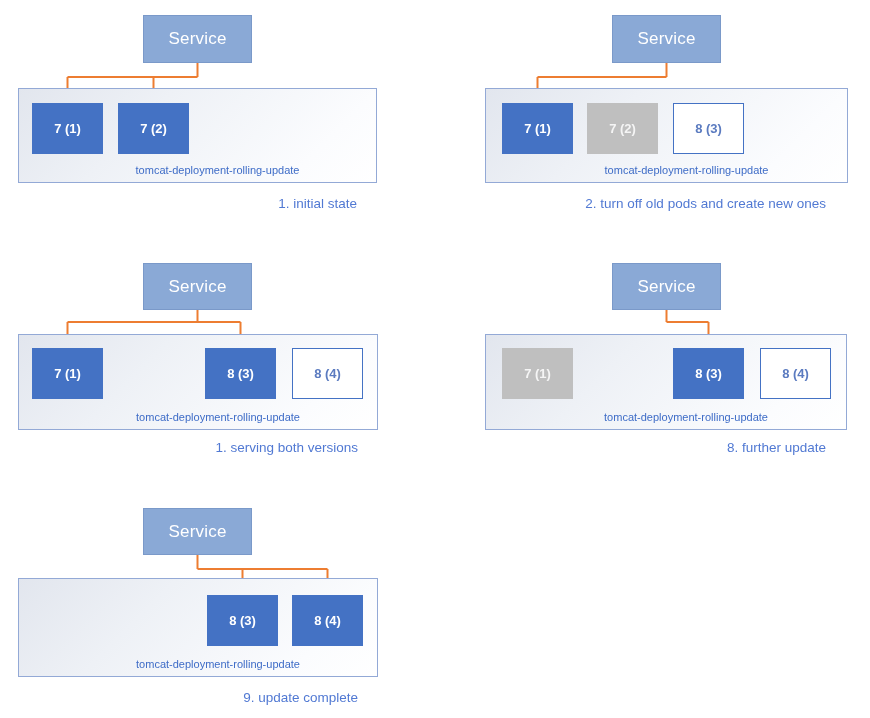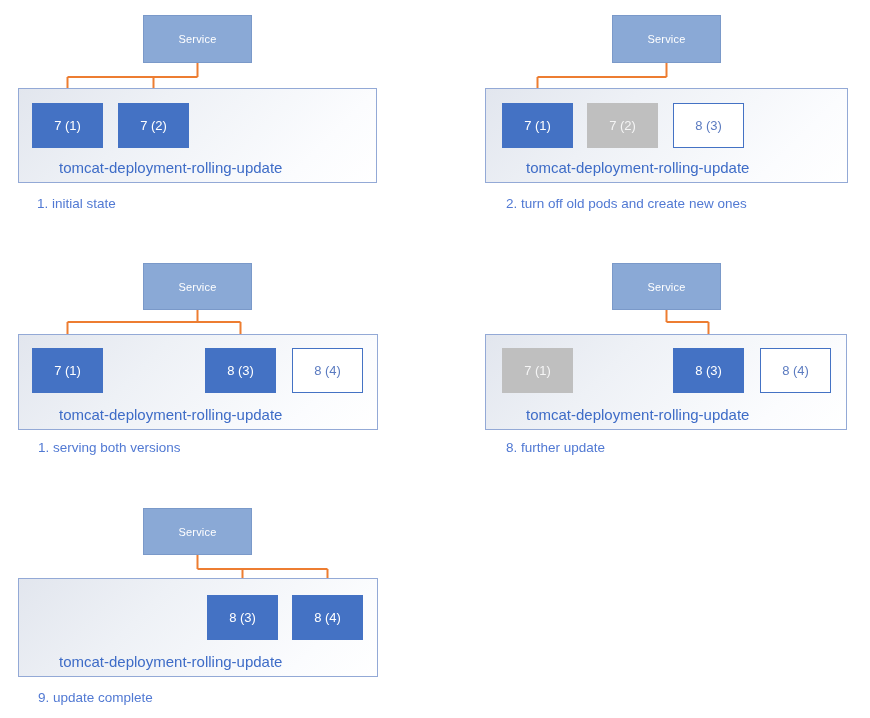--- a/index.html
+++ b/index.html
@@ -3,40 +3,40 @@
 <meta charset="utf-8">
 <style>
   html,body{margin:0;padding:0;background:#ffffff;}
   #stage{
     position:relative;width:870px;height:718px;overflow:hidden;background:#ffffff;
     font-family:"Liberation Sans","DejaVu Sans",sans-serif;
   }
   .svc{
     position:absolute;display:flex;align-items:center;justify-content:center;
     background:var(--service-fill);border:1px solid var(--service-border);
-    color:#ffffff;font-size:11px;letter-spacing:.2px;box-sizing:border-box;
+    color:#ffffff;font-size:17px;letter-spacing:.2px;box-sizing:border-box;
   }
   .box{
     position:absolute;box-sizing:border-box;
     border:1px solid var(--container-border);
     background:linear-gradient(135deg,#e2e6ee 0%,#eef1f6 35%,#fbfcfe 80%,#ffffff 100%);
   }
   .box-label{
-    position:absolute;left:0;right:0;bottom:6px;
-    color:var(--label-text);font-size:15px;margin-left:40px;
+    position:absolute;left:0;right:0;bottom:6px;text-align:center;
+    color:var(--label-text);font-size:11px;margin-left:40px;
   }
   .pod{
-    position:absolute;width:71px;height:45px;box-sizing:border-box;
-    display:flex;align-items:center;justify-content:center;font-size:13px;
+    position:absolute;width:71px;height:51px;box-sizing:border-box;
+    display:flex;align-items:center;justify-content:center;font-size:13px;font-weight:bold;
   }
   .pod.active{background:var(--pod-active);color:#ffffff;}
   .pod.off{background:var(--pod-off);color:#f5f5f5;}
   .pod.new{background:#ffffff;border:1.5px solid var(--pod-new-border);color:var(--pod-new-text);}
   .caption{
-    position:absolute;width:320px;text-align:left;
+    position:absolute;width:320px;text-align:right;
     color:var(--caption-text);font-size:13.5px;line-height:16px;
   }
   #arrow-layer{position:absolute;left:0;top:0;pointer-events:none;}
 </style>
 </head>
 <body>
 
 <div id="stage" style="--pod-active: #4472C4; --pod-off: #BFBFBF; --pod-new-border: #4472C4; --pod-new-text: #5B7BC0; --service-fill: #8AA9D6; --service-border: #7A99C9; --container-border: #93A9D6; --label-text: #3E6CC7; --caption-text: #5179D3;">
   <svg id="arrow-layer" width="870" height="718" viewBox="0 0 870 718">
       <defs>

